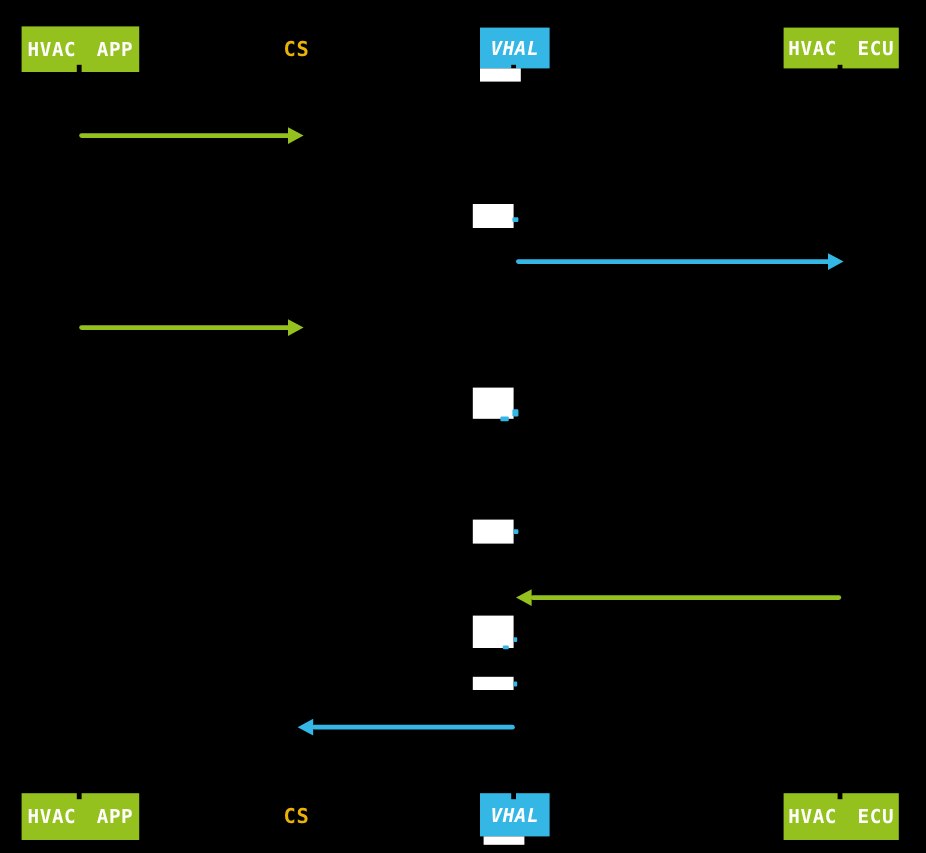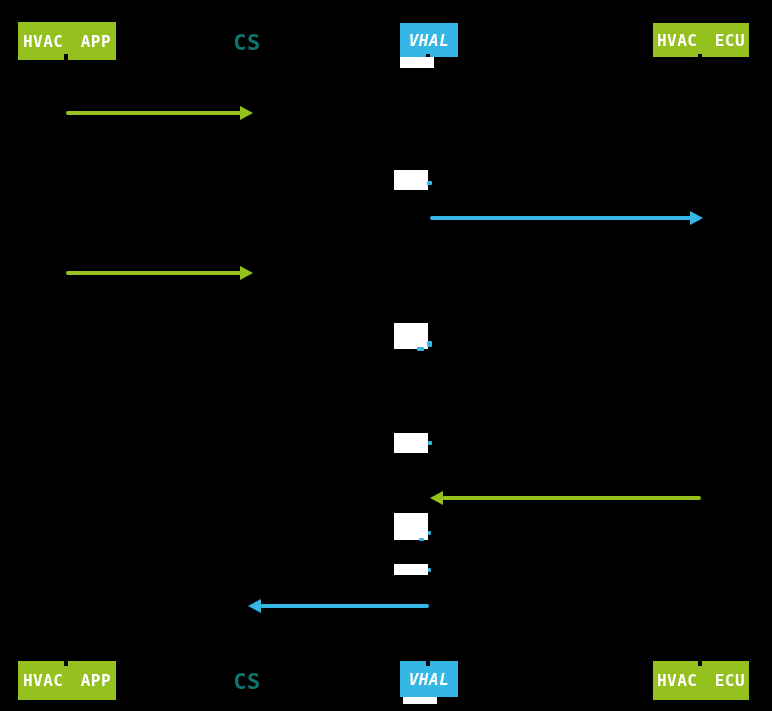--- a/index.html
+++ b/index.html
@@ -19,21 +19,21 @@
   
   .pbox{
     position:absolute;z-index:2;
     display:flex;align-items:center;justify-content:center;
     color:var(--box_text,#fff);
     font-weight:bold;font-size:16px;letter-spacing:.5px;word-spacing:7px;
     white-space:nowrap;
   }
   .pbox.green{background:var(--green,#94C11E);}
   .pbox.blue{background:var(--blue,#35B7E5);font-style:italic;}
-  .pbox.plain{background:transparent;color:#0f766e;font-size:22px;}
+  .pbox.plain{background:transparent;color:#eab308;font-size:17px;}
   
   .t-app {left:18px; top:22px; width:98px; height:38px;}
   .t-cs  {left:220px;top:30px; width:54px; height:24px;}
   .t-vhal{left:400px;top:23px; width:58px; height:34px;}
   .t-ecu {left:653px;top:23px; width:96px; height:34px;}
   
   .b-app {left:18px; top:661px;width:98px; height:39px;}
   .b-cs  {left:220px;top:669px;width:54px; height:24px;}
   .b-vhal{left:400px;top:661px;width:58px; height:36px;}
   .b-ecu {left:653px;top:661px;width:96px; height:39px;}

